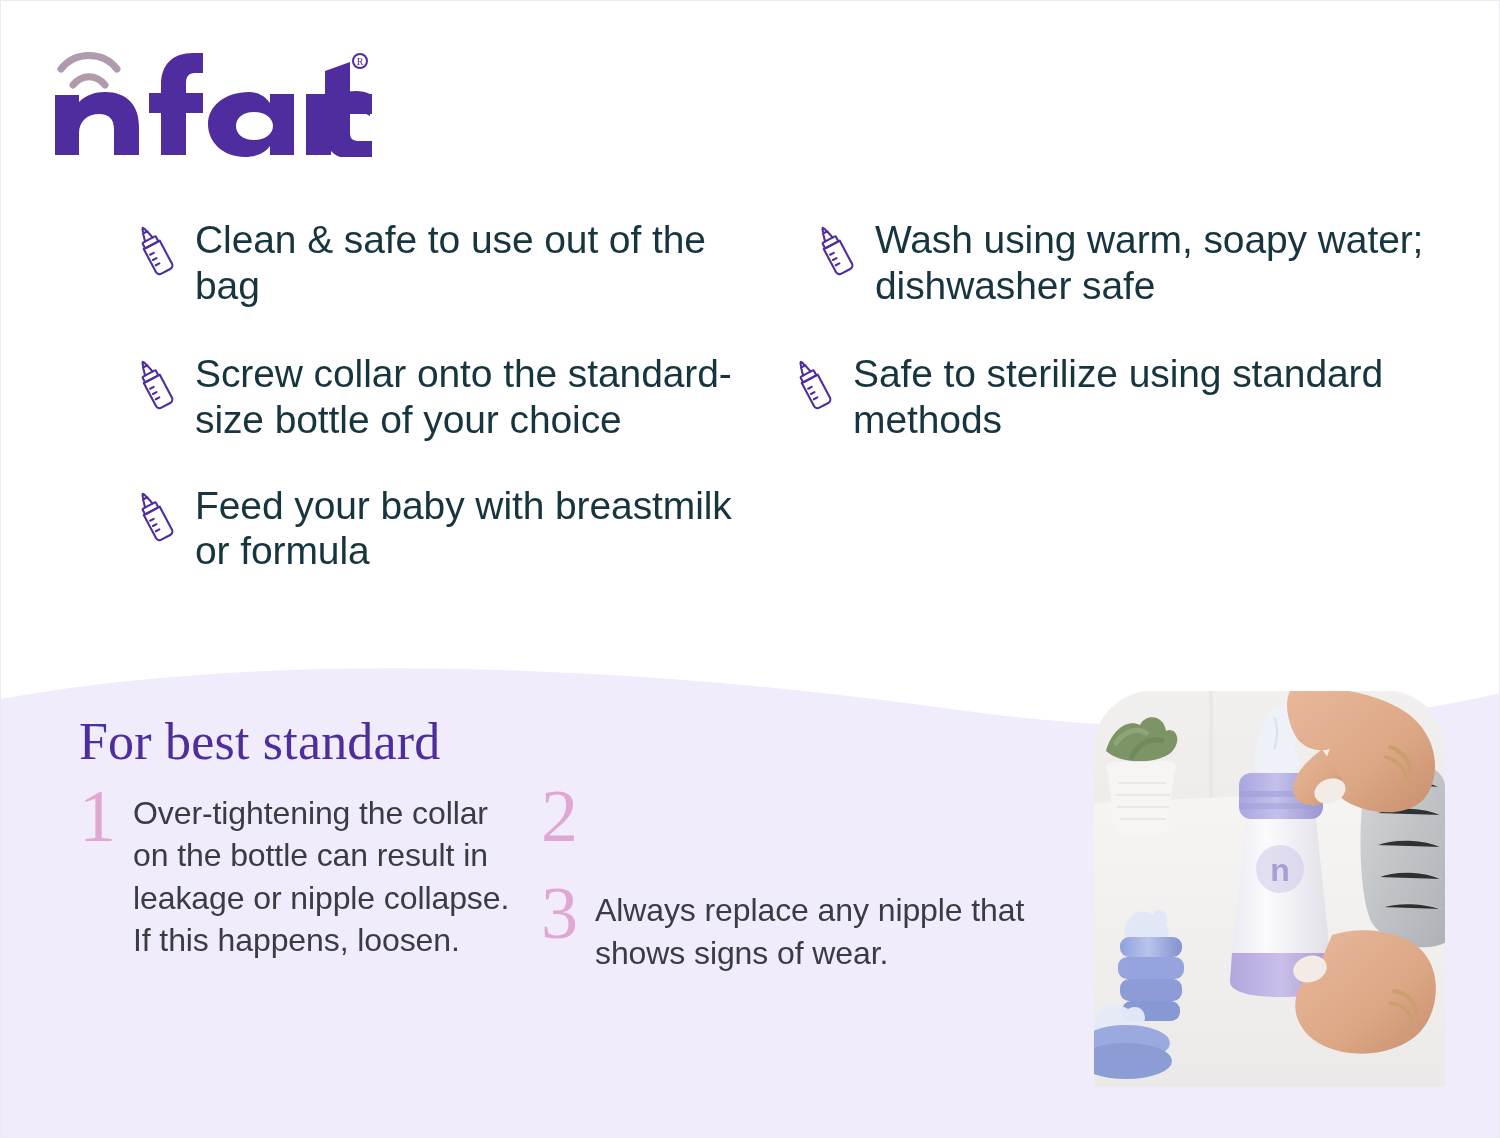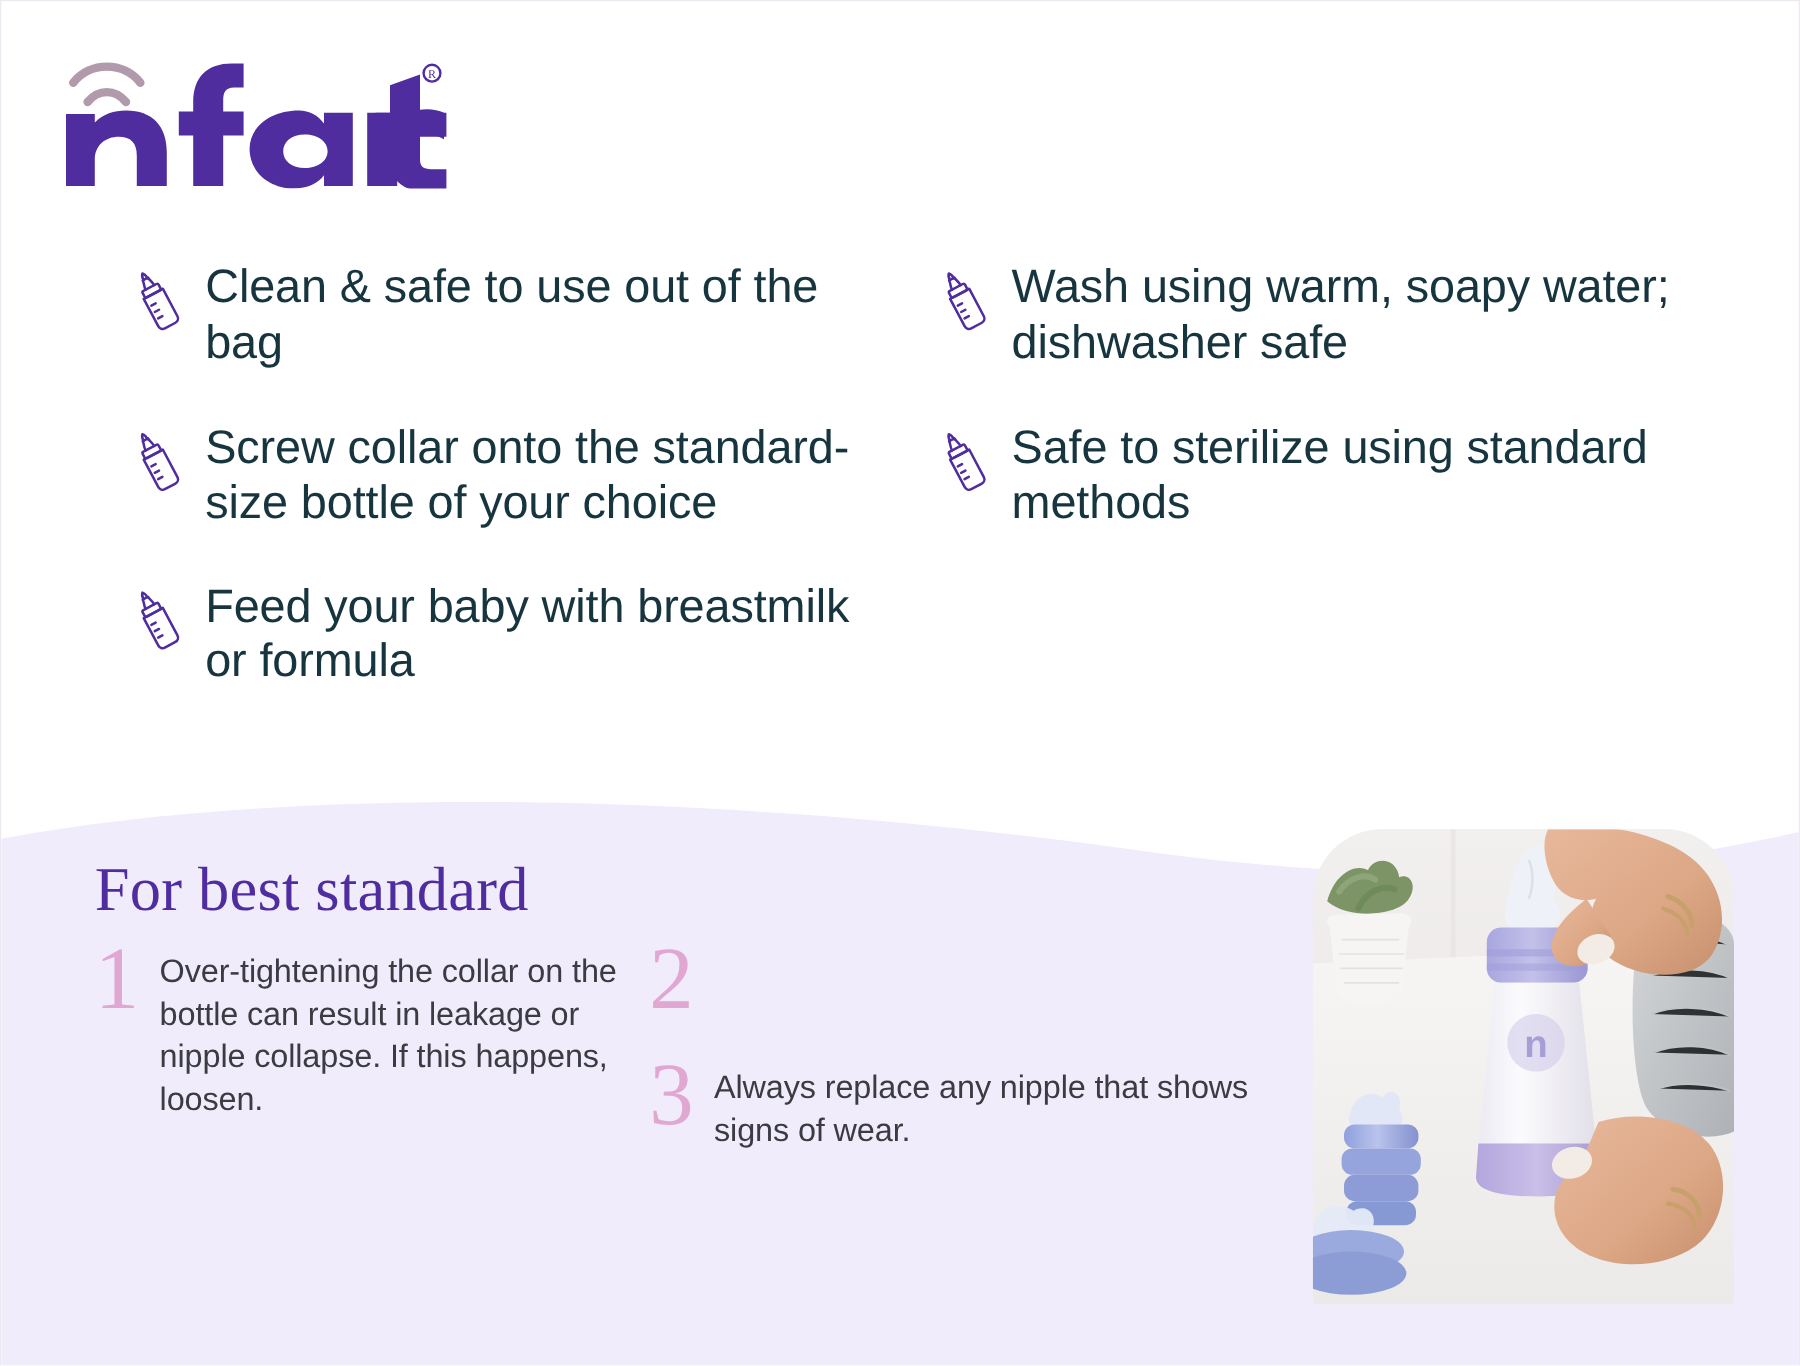--- a/index.html
+++ b/index.html
@@ -26,26 +26,26 @@
     left: 52px;
     top: 46px;
     width: 320px;
     height: 110px;
   }
   #logo-svg { display: block; }
 
   
   #features {
     position: absolute;
-    left: 104px;
+    left: 128px;
     top: 216px;
     width: 1300px;
     display: grid;
     grid-template-columns: 648px 648px;
-    column-gap: 24px;
+    column-gap: 10px;
   }
   .feat-col { display: block; }
   .feature-item {
     display: flex;
     align-items: flex-start;
     margin-bottom: 38px;
   }
   .feature-item .bullet-icon {
     flex: 0 0 auto;
     width: 52px;
@@ -58,21 +58,21 @@
     font-size: 39px;
     line-height: 1.17;
     color: #17353f;
     letter-spacing: -0.1px;
     max-width: 560px;
   }
 
   
   .feat-col.left .feature-item:nth-child(1) { margin-bottom: 43px; }
   .feat-col.left .feature-item:nth-child(2) { margin-bottom: 40px; }
-  .feat-col.right .feature-item:nth-child(1) { margin-bottom: 43px; }
+  .feat-col.right .feature-item:nth-child(1) { margin-bottom: 43px; justify-content: flex-end; }
   .feat-col.right .feature-item:nth-child(2) { margin-bottom: 40px; }
 
   
   #wave-panel {
     position: absolute;
     left: 0;
     top: 640px;
     width: 1500px;
     height: 498px;
   }
@@ -114,21 +114,21 @@
   .tip-num {
     font-family: "Liberation Serif", serif;
     font-size: 74px;
     line-height: 0.78;
     color: #e0a7d3;
     flex: 0 0 auto;
     width: 54px;
     margin-top: -4px;
   }
   .tip-text {
-    font-size: 27px;
+    font-size: 32px;
     line-height: 1.33;
     color: #3b3b42;
     letter-spacing: -0.1px;
   }
   .tips-col.right .tip { margin-bottom: 44px; }
   .tips-col.right .tip:last-child { margin-bottom: 0; }
 
   
   #product-photo {
     position: absolute;

